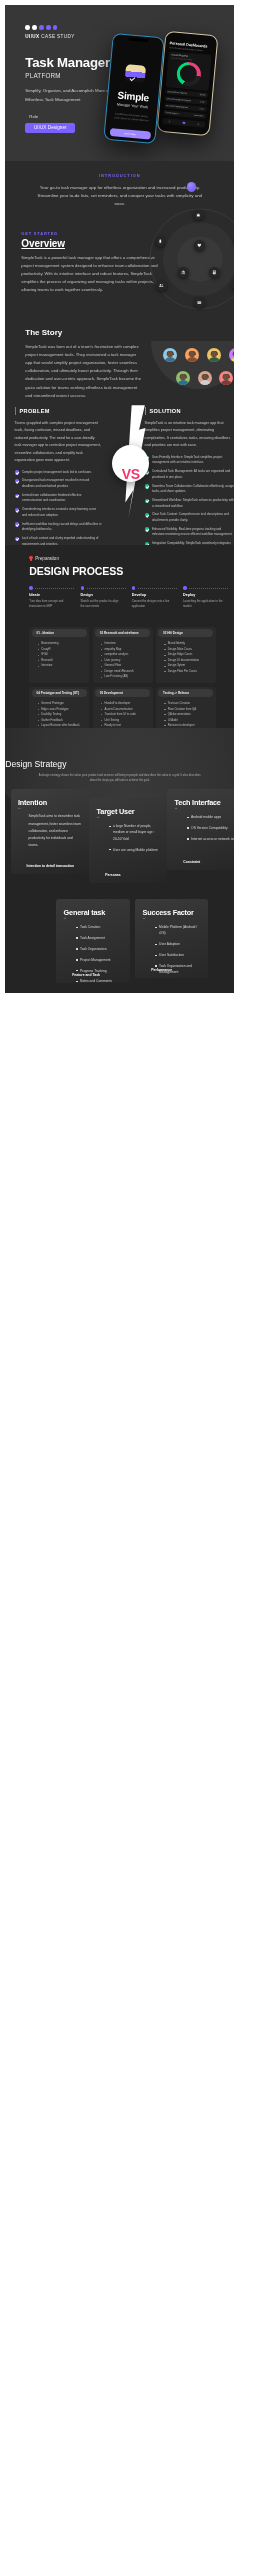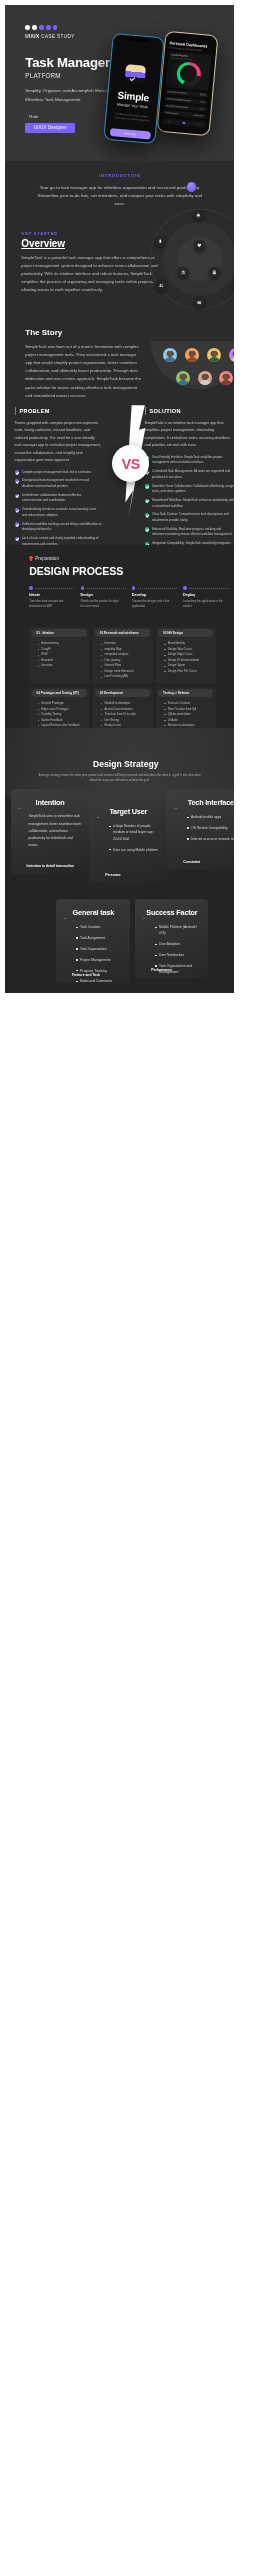--- a/index.html
+++ b/index.html
@@ -96,21 +96,21 @@
 .pcol > p, .scol > p { font-size:3.7px; line-height:2.0; color:#c7c7c7; margin-top:5.3px;}
 .plist { margin-top:5.3px; }
 .pli { display:flex; gap:3px; margin-bottom:3.3px; }
 .pli .bul { flex:0 0 auto; width:4.3px; height:4.3px; border-radius:50%; background:#7b61ff; margin-top:0.7px; position:relative;}
 .scol .pli .bul { background:#18c97f; }
 .pli .bul::after { content:""; position:absolute; left:1.5px; top:1.7px; width:1.7px; height:0.9px;
   border-left:0.5px solid #fff; border-bottom:0.5px solid #fff; transform:rotate(-45deg);}
 .pli span.t { font-size:3px; line-height:1.85; color:#c4c4c4;}
 .bolt { position:absolute; left:114px; top:-4.6px; width:33px; height:151px; }
 .vscircle { position:absolute; left:107px; top:48px; width:37px; height:37px; border-radius:50%; background:#fff;
-  display:flex; align-items:center; justify-content:center; box-shadow:0 2.6px 9.3px rgba(0,0,0,.45);}
+  display:flex; align-items:flex-end; justify-content:center; box-shadow:0 2.6px 9.3px rgba(0,0,0,.45);}
 .vscircle b { color:#f4366b; font-size:14px; font-weight:700; letter-spacing:-0.3px;}
 
 
 #dp { background:#242424; padding:10.6px 0 0 0; height:183px;}
 .seckick { display:flex; align-items:center; gap:2.6px; margin-left:24px; }
 .pin { width:3.3px; height:5.3px; position:relative; display:block; }
 .pin::before { content:""; position:absolute; left:0; top:0; width:3.3px; height:3.3px; border-radius:50%; background:#e8433f;}
 .pin::after { content:""; position:absolute; left:1.1px; top:2.3px; width:1.2px; height:3px; background:#e8433f; border-radius:0 0 0.7px 0.7px;}
 .seckick span { font-size:4.6px; color:#dcdcdc; }
 .bigtitle { font-size:10.6px; font-weight:700; color:#fff; letter-spacing:-0.1px; margin:4px 0 0 24px;}
@@ -128,24 +128,24 @@
 .dppill { background:#3a3a3a; border-radius:5.3px; height:8px; display:flex; align-items:center;
   padding-left:4.6px; font-size:3px; color:#f0f0f0; font-weight:700; }
 .dpbox ul { list-style:none; margin:4px 0 0 6px; }
 .dpbox li { font-size:2.8px; color:#bdbdbd; line-height:1.65; position:relative; padding-left:3.3px; margin-bottom:0.9px;}
 .dpbox li::before { content:""; position:absolute; left:0; top:2.1px; width:1.1px; height:1.1px; border-radius:50%; background:#8c8c8c;}
 
 
 #ds { background:#242424; position:relative; overflow:hidden; height:265px;}
 #ds .arcbg { position:absolute; left:-40px; top:-219px; width:334px; height:344px; border-radius:50%;
   background:radial-gradient(ellipse at 50% 88%, #3a3a3a 0%, #323232 40%, #262626 72%); }
-.dstitle { text-align:center; font-size:8.6px; font-weight:700; color:#fff; position:relative; padding-top:31px;margin-left:12px;}
+.dstitle { font-size:8.6px; font-weight:400; color:#fff; position:relative; padding-top:31px;}
 .dssub { text-align:center; font-size:2.8px; line-height:1.85; color:#adadad; margin:4px auto 0; width:164px; position:relative;}
 .dscard { position:absolute; border-radius:3.3px; padding:8.6px 7.3px 6.6px; }
-.dscard h3 { font-size:7.3px; color:#fff; font-weight:700; letter-spacing:-0.2px;text-align:center;}
+.dscard h3 { font-size:7.3px; color:#fff; font-weight:700; letter-spacing:-0.2px;}
 .dscard .q { position:absolute; left:7.3px; font-size:6.6px; color:#8a8a8a; line-height:1; font-family:"Liberation Serif",serif;}
 .dscard .bdy { font-size:3.3px; line-height:2.15; color:#d8d8d8; margin:6.6px 0 0 10.6px;}
 .dscard ul { list-style:none; margin:7.3px 0 0 13.2px;}
 .dscard li { font-size:3.3px; line-height:1.9; color:#d8d8d8; margin-bottom:4.6px; position:relative; padding-left:3.3px;}
 .dscard li::before{ content:""; position:absolute; left:-0.7px; top:2.4px; width:1.5px; height:1.5px; background:#d8d8d8; }
 .dscard .tag { font-size:3.4px; font-weight:700; color:#fff; position:absolute; bottom:6.6px; left:16px;}
 #c-intention { left:5.3px; top:61px; width:79px; height:85px; background:linear-gradient(165deg,#3d3d3d 0%,#323232 48%,#252525 100%);}
 #c-target { left:84px; top:70px; width:78px; height:85px; background:linear-gradient(165deg,#3a3a3a 0%,#303030 48%,#252525 100%);}
 #c-tech { left:162px; top:61px; width:87px; height:81px; background:linear-gradient(165deg,#3d3d3d 0%,#323232 48%,#252525 100%);}
 #c-general { left:51px; top:171px; width:74px; height:84px; background:linear-gradient(165deg,#3a3a3a 0%,#303030 50%,#272727 100%); }

